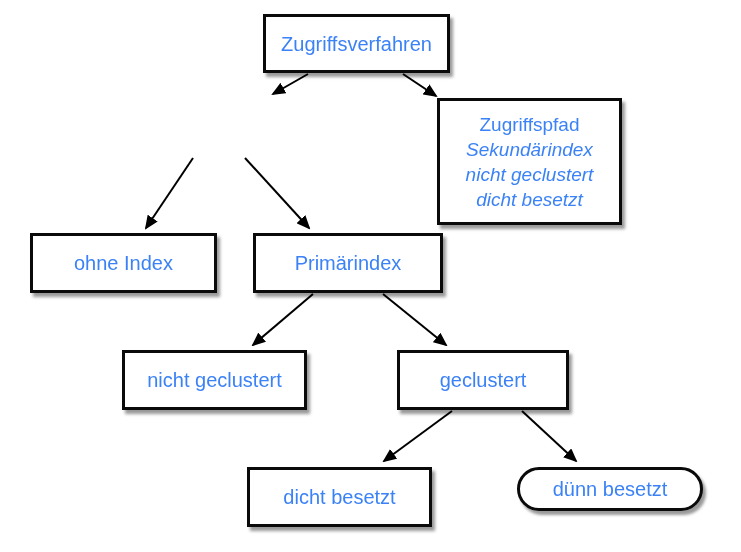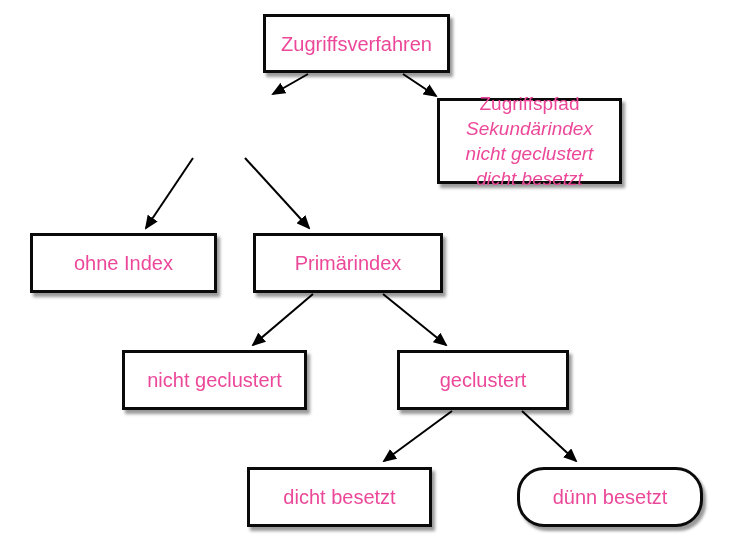--- a/index.html
+++ b/index.html
@@ -27,42 +27,42 @@
     position: absolute;
     box-sizing: border-box;
     background: #ffffff;
     border: 3px solid #0a0a0a;
     box-shadow: 3px 4px 3px rgba(0,0,0,0.40);
     display: flex;
     align-items: center;
     justify-content: center;
     text-align: center;
     font-size: 20px;
-    color: #ec4899;
+    color: #3b82f6;
     line-height: 1.2;
   }
   .node.multiline {
     flex-direction: column;
     font-size: 19px;
     line-height: 25px;
     padding: 2px 4px;
   }
   .node .line-italic {
     font-style: italic;
   }
   
   .n-zugriffsverfahren { left: 263px; top: 14px;  width: 187px; height: 59px;  }
   .n-dateiorganisation { left: 122px; top: 97px;  width: 185px; height: 60px;  }
-  .n-zugriffspfad      { left: 437px; top: 98px;  width: 185px; height: 86px; }
+  .n-zugriffspfad      { left: 437px; top: 98px;  width: 185px; height: 127px; }
   .n-ohne-index        { left: 30px;  top: 233px; width: 187px; height: 60px;  }
   .n-primaerindex      { left: 253px; top: 233px; width: 190px; height: 60px;  }
   .n-nicht-geclustert  { left: 122px; top: 350px; width: 185px; height: 60px;  }
   .n-geclustert        { left: 397px; top: 350px; width: 172px; height: 60px;  }
   .n-dicht-besetzt     { left: 247px; top: 467px; width: 185px; height: 60px;  }
-  .n-duenn-besetzt     { left: 517px; top: 467px; width: 186px; height: 60px; border-radius: 27px;  }
+  .n-duenn-besetzt     { left: 517px; top: 467px; width: 186px; height: 44px; border-radius: 27px;  }
 </style>
 </head>
 <body>
 
 <div class="stage">
 
   <svg class="edges-layer" width="741" height="552" viewBox="0 0 741 552" xmlns="http://www.w3.org/2000/svg">
     <defs>
       <marker id="arrowhead" markerUnits="userSpaceOnUse" markerWidth="14" markerHeight="12" refX="12" refY="6" orient="auto">
         <path d="M0,0 L14,6 L0,12 Z" fill="#000000"></path>

